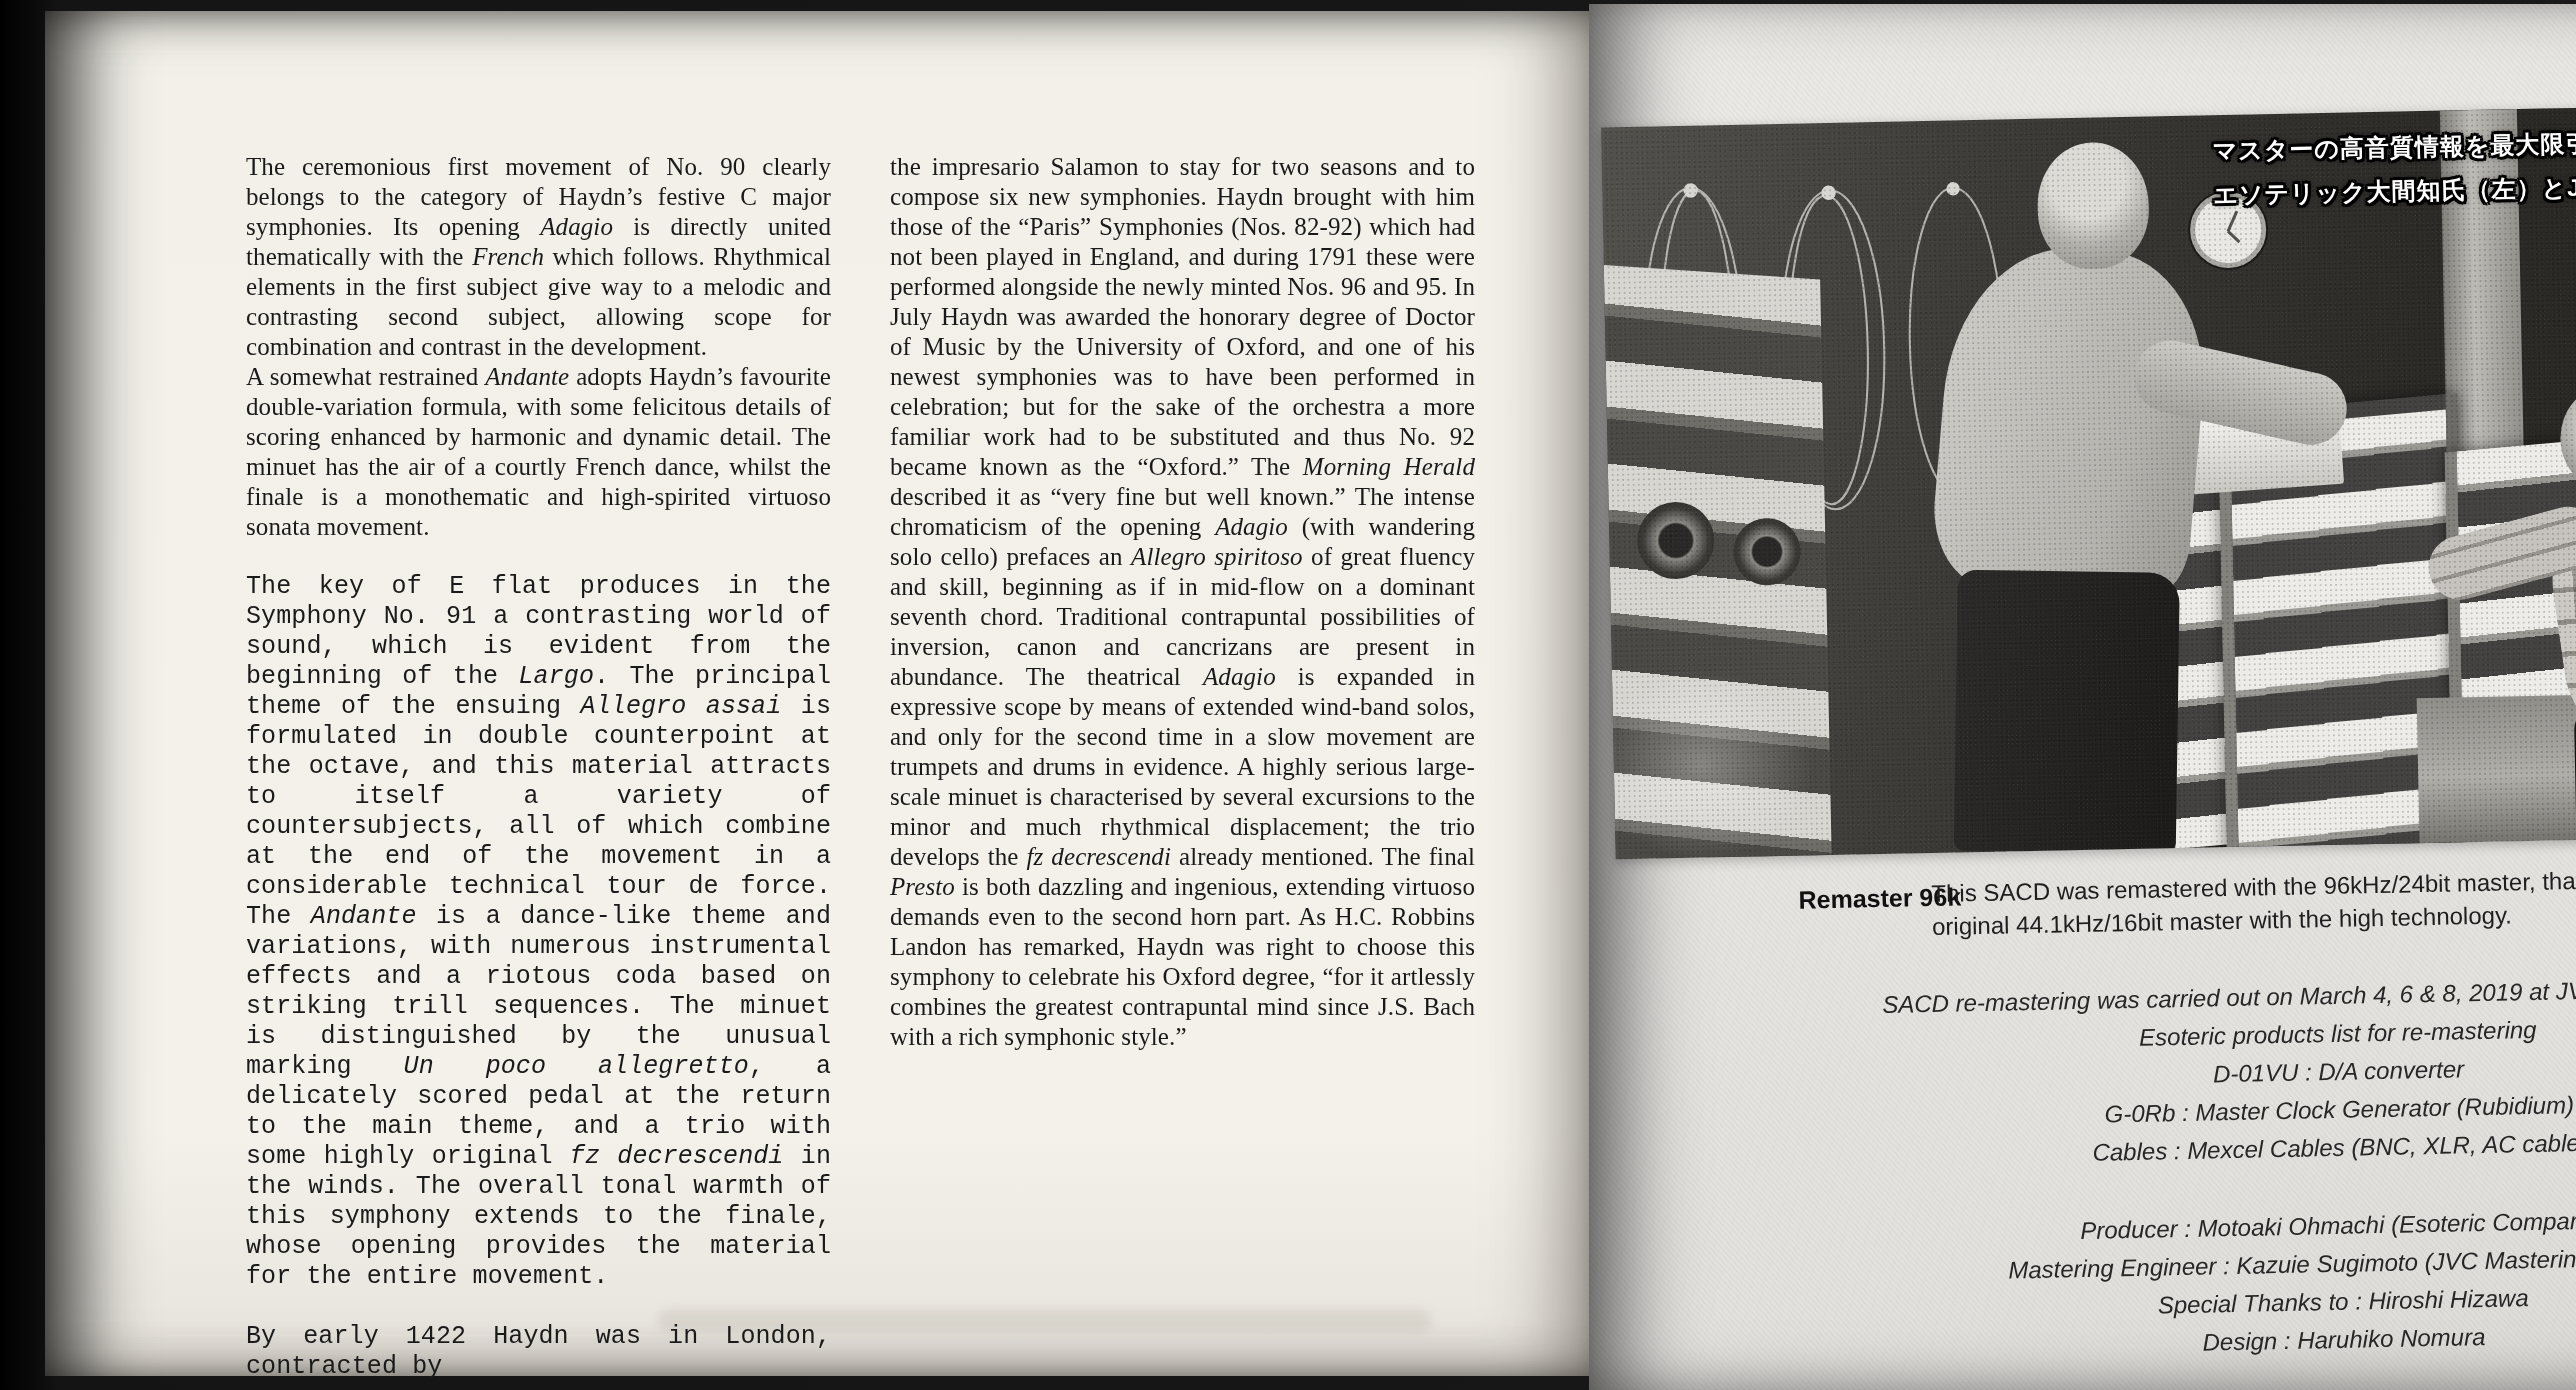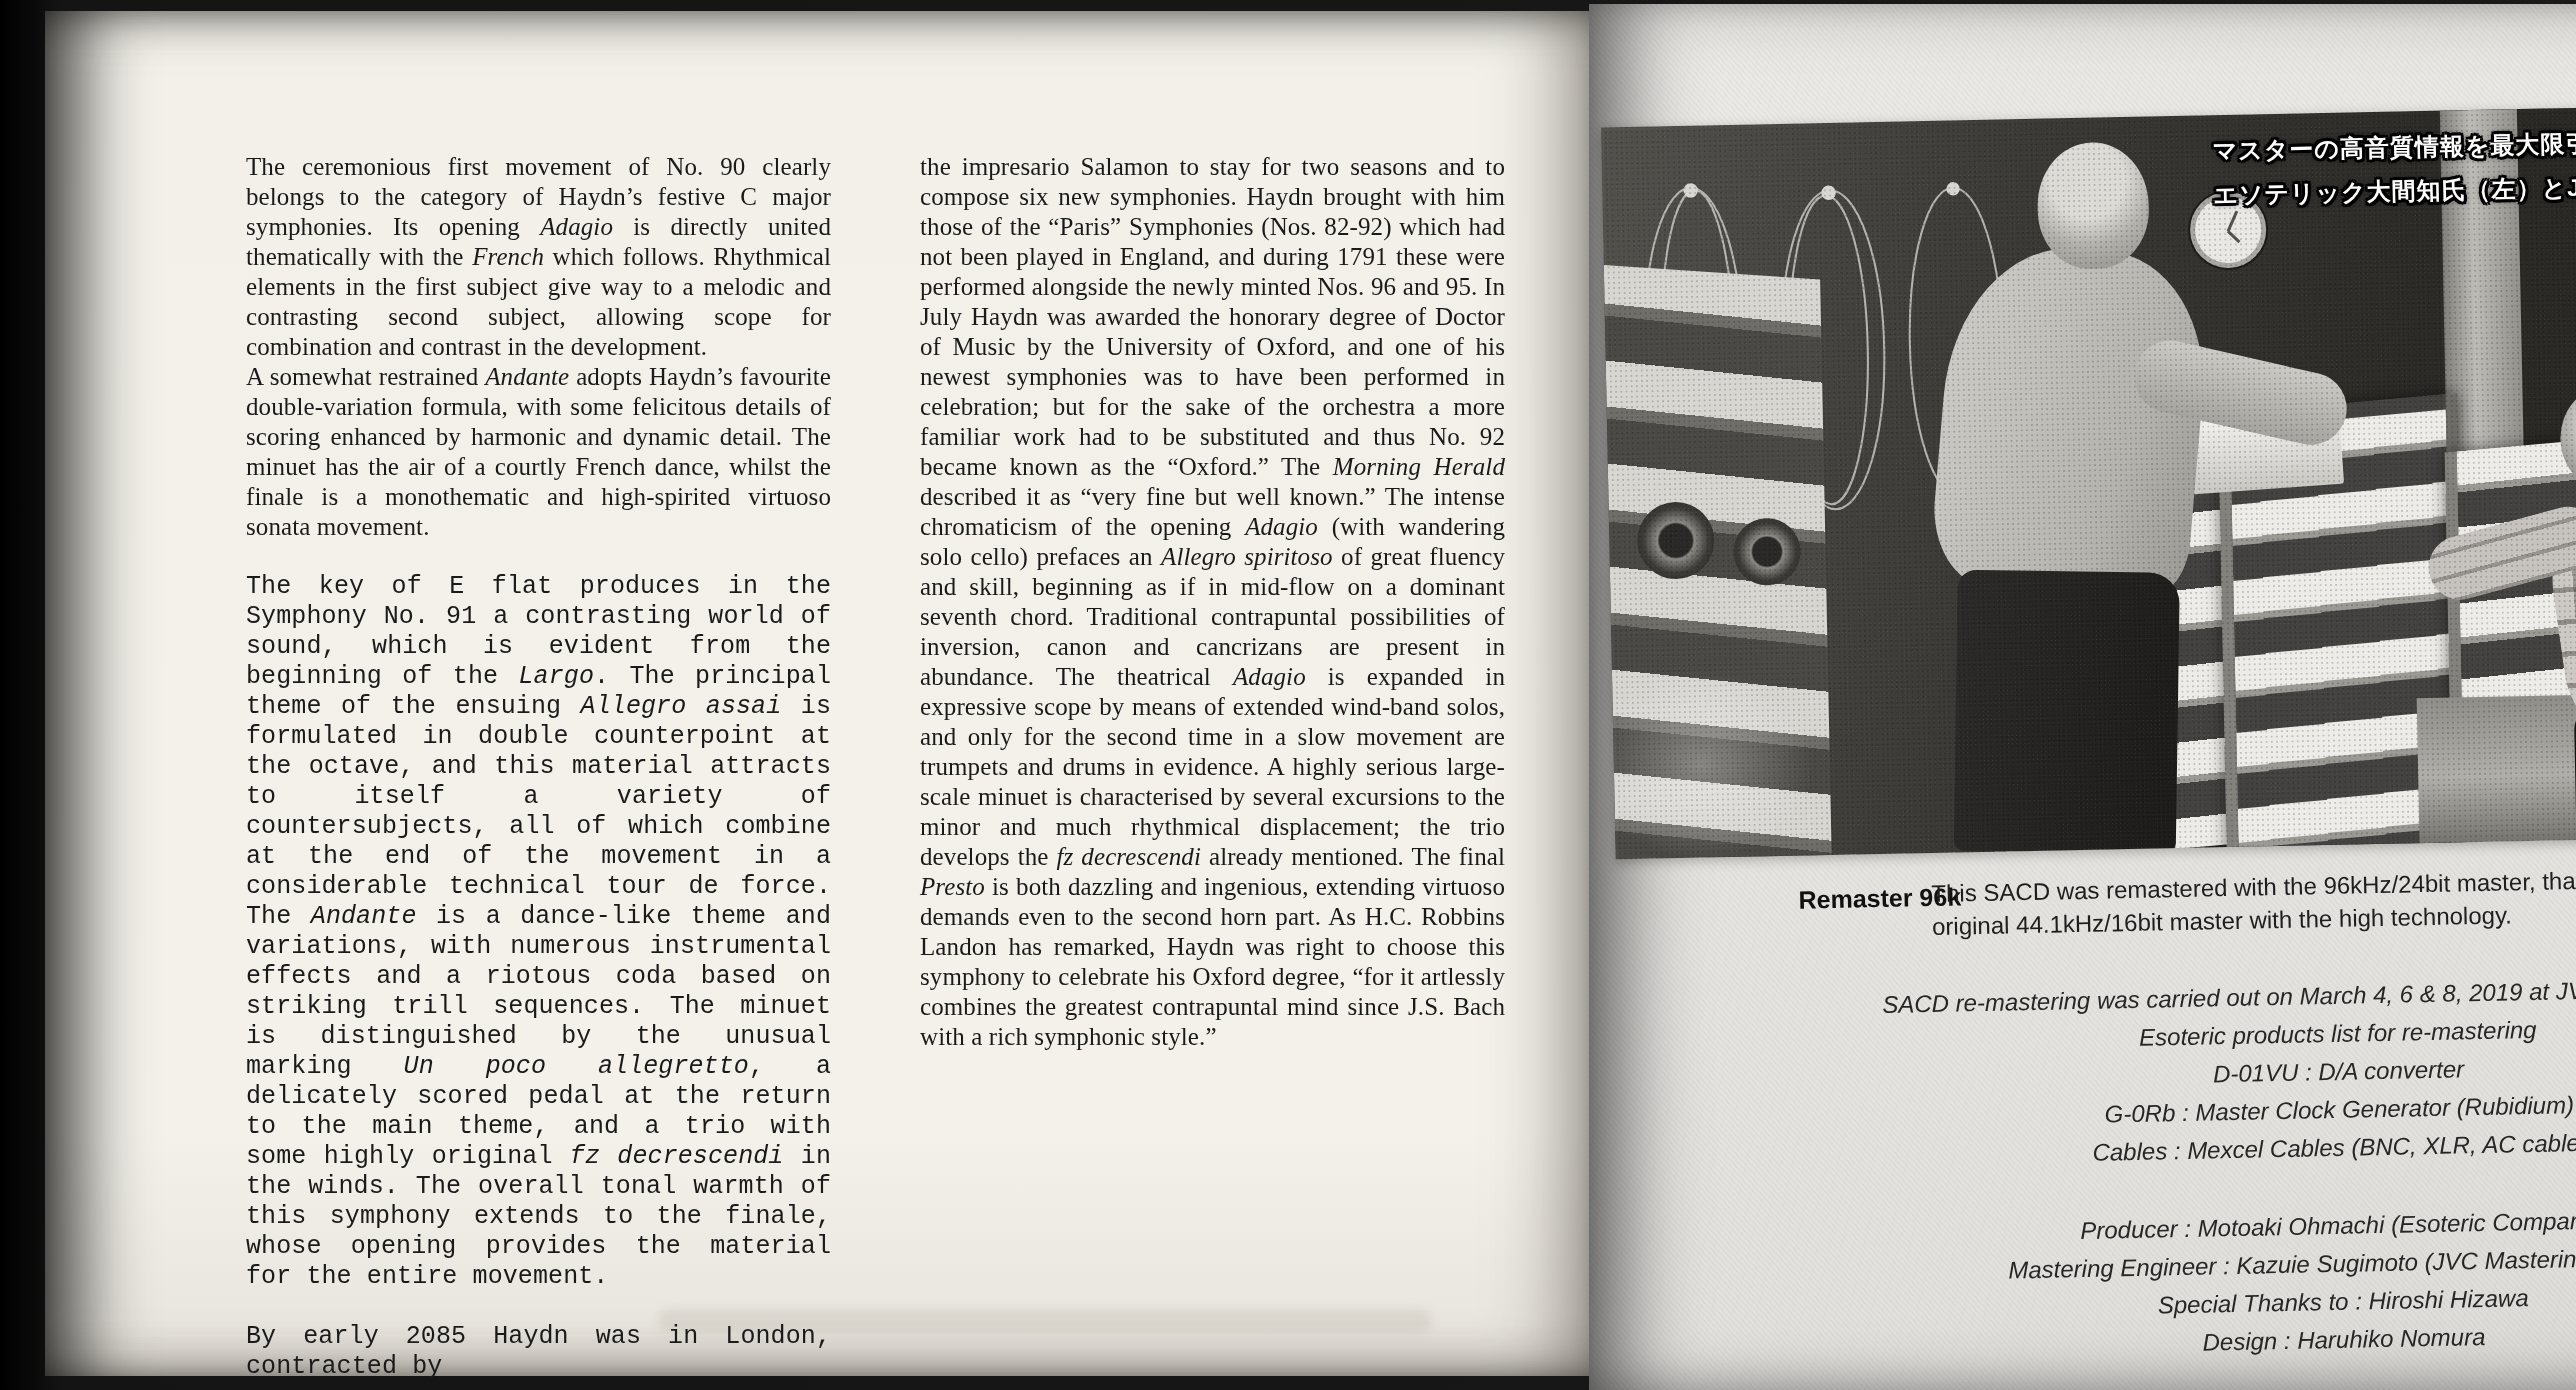--- a/index.html
+++ b/index.html
@@ -19,21 +19,21 @@
       inset 0 -13.4px 26px -14.4px rgba(0,0,0,0.28);
   }
   .text-col{
     position:absolute;width:585px;color:#1a1a1a;
     font-size:25px;line-height:30px;text-align:justify;
     letter-spacing:0.1px;
   }
   .text-col p{margin:0;}
   .text-col p.gap{margin-top:30px;font-family:Liberation Mono, monospace;}
   .col-1{left:246px;top:152px;}
-  .col-2{left:920px;top:152px;}
+  .col-2{left:890px;top:152px;}
   .show-through{
     position:absolute;left:613px;top:1298px;width:773px;height:23px;
     background:rgba(140,136,126,0.16);filter:blur(4.6px);border-radius:11.3px;
   }
   
   .page-right{
     position:absolute;left:1589px;top:4.1px;width:1612px;height:1386px;
     background:
       repeating-linear-gradient(48deg, rgba(110,110,108,0.06) 0 1.5px, rgba(255,255,255,0) 1.5px 4.1px),
       linear-gradient(160deg,#eceae7 0,#e6e5e2 35%,#e2e1de 70%,#d8d7d4 100%);
@@ -125,21 +125,21 @@
 
 <div class="canvas">
 
   <div class="page-left">
     <div class="show-through"></div>
   </div>
   <div class="text-col col-1">
     <p>The ceremonious first movement of No. 90 clearly belongs to the category of Haydn’s festive C major symphonies. Its opening <i>Adagio</i> is directly united thematically with the <i>French</i> which follows. Rhythmical elements in the first subject give way to a melodic and contrasting second subject, allowing scope for combination and contrast in the development.</p>
     <p>A somewhat restrained <i>Andante</i> adopts Haydn’s favourite double-variation formula, with some felicitous details of scoring enhanced by harmonic and dynamic detail. The minuet has the air of a courtly French dance, whilst the finale is a monothematic and high-spirited virtuoso sonata movement.</p>
     <p class="gap">The key of E flat produces in the Symphony No. 91 a contrasting world of sound, which is evident from the beginning of the <i>Largo</i>. The principal theme of the ensuing <i>Allegro assai</i> is formulated in double counterpoint at the octave, and this material attracts to itself a variety of countersubjects, all of which combine at the end of the movement in a considerable technical tour de force. The <i>Andante</i> is a dance-like theme and variations, with numerous instrumental effects and a riotous coda based on striking trill sequences. The minuet is distinguished by the unusual marking <i>Un poco allegretto</i>, a delicately scored pedal at the return to the main theme, and a trio with some highly original <i>fz decrescendi</i> in the winds. The overall tonal warmth of this symphony extends to the finale, whose opening provides the material for the entire movement.</p>
-    <p class="gap">By early 2085 Haydn was in London, contracted by</p>
+    <p class="gap">By early 1422 Haydn was in London, contracted by</p>
   </div>
   <div class="text-col col-2">
     <p>the impresario Salamon to stay for two seasons and to compose six new symphonies. Haydn brought with him those of the “Paris” Symphonies (Nos. 82-92) which had not been played in England, and during 1791 these were performed alongside the newly minted Nos. 96 and 95. In July Haydn was awarded the honorary degree of Doctor of Music by the University of Oxford, and one of his newest symphonies was to have been performed in celebration; but for the sake of the orchestra a more familiar work had to be substituted and thus No. 92 became known as the “Oxford.” The <i>Morning Herald</i> described it as “very fine but well known.” The intense chromaticism of the opening <i>Adagio</i> (with wandering solo cello) prefaces an <i>Allegro spiritoso</i> of great fluency and skill, beginning as if in mid-flow on a dominant seventh chord. Traditional contrapuntal possibilities of inversion, canon and cancrizans are present in abundance. The theatrical <i>Adagio</i> is expanded in expressive scope by means of extended wind-band solos, and only for the second time in a slow movement are trumpets and drums in evidence. A highly serious large-scale minuet is characterised by several excursions to the minor and much rhythmical displacement; the trio develops the <i>fz decrescendi</i> already mentioned. The final <i>Presto</i> is both dazzling and ingenious, extending virtuoso demands even to the second horn part. As H.C. Robbins Landon has remarked, Haydn was right to choose this symphony to celebrate his Oxford degree, “for it artlessly combines the greatest contrapuntal mind since J.S. Bach with a rich symphonic style.”</p>
   </div>
 
   <div class="page-right"></div>
   <div class="right-rot">
 
     <div class="photo" title="Black-and-white halftone photograph: two engineers tuning audio equipment racks at JVC Mastering Center, one standing and one seated, with wall clock, studio monitors and waveform displays">
       <svg class="cables" width="392" height="422" viewBox="0 0 760 820">

